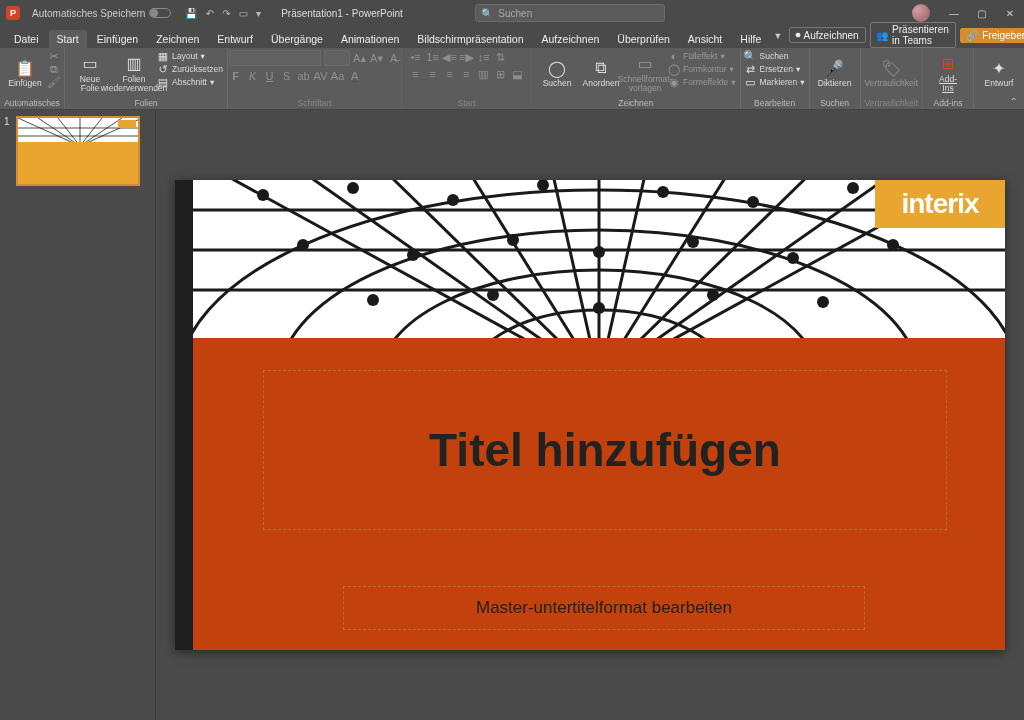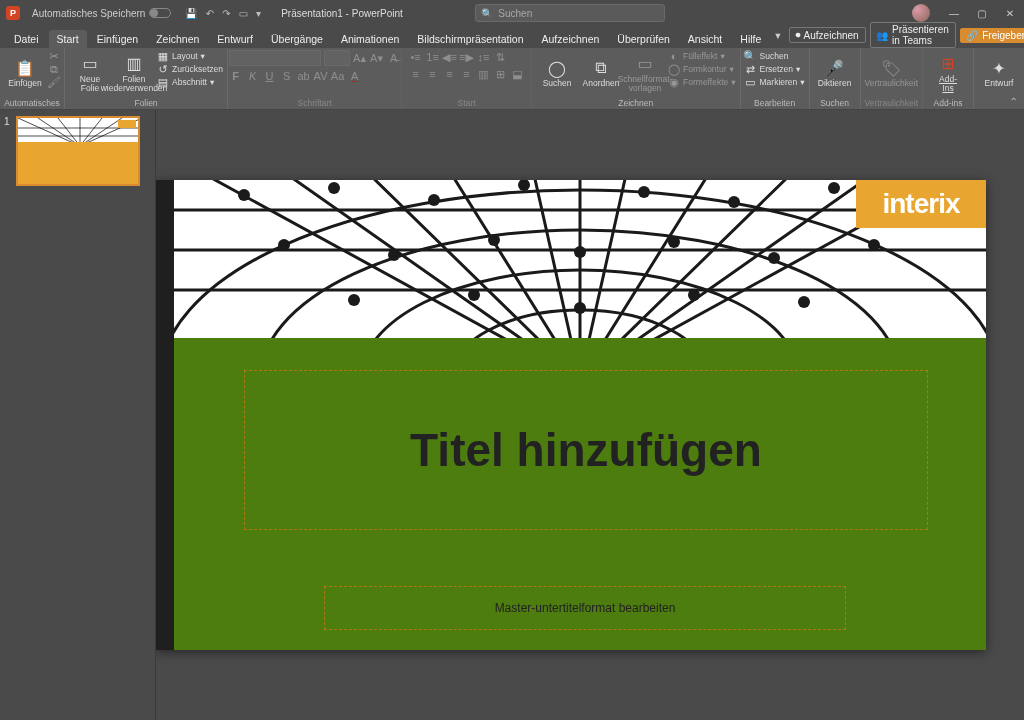--- a/index.html
+++ b/index.html
@@ -49,32 +49,32 @@
 
 .workarea { display:flex; height:calc(720px - 26px - 22px - 62px); background:#4a4a4a; }
 .thumbs { width:156px; background:#4a4a4a; border-right:1px solid #3a3a3a; padding:6px 4px; }
 .thumb-wrap { display:flex; gap:2px; }
 .thumb-num { color:#ddd; font-size:10px; width:10px; }
 .thumb { width:124px; height:70px; border:2px solid #d88b2f; background:#fff; position:relative; overflow:hidden;}
 .thumb .t-top { height:28px; background:#fff; }
 .thumb .t-bot { position:absolute; bottom:0; left:0; right:0; height:42px; background:#e8a530; }
 .thumb .t-logo { position:absolute; top:2px; right:2px; width:18px; height:8px; background:#e8a530; }
 
-.canvas-area { flex:1; display:flex; align-items:center; overflow:auto;text-decoration:underline; }
+.canvas-area { flex:1; display:flex; align-items:center; justify-content:center; overflow:auto;text-decoration:underline; }
 .slide { width:830px; height:470px; background:#fff; position:relative; box-shadow:0 2px 10px rgba(0,0,0,.5); overflow:hidden;}
 .slide .sidebar-strip { position:absolute; left:0; top:0; bottom:0; width:18px; background:#1f1f1f; }
 .slide .geo { position:absolute; left:18px; top:0; right:0; height:158px; background:#fff; }
 .slide .geo svg { width:100%; height:100%; }
 .slide .logo { position:absolute; top:0; right:0; width:130px; height:48px; background:#e8a530; color:#fff; font-weight:700; font-size:28px; display:flex; align-items:center; justify-content:center; letter-spacing:-1px;}
-.slide .body { position:absolute; left:18px; right:0; top:158px; bottom:0; background:#4d7c0f; }
+.slide .body { position:absolute; left:18px; right:0; top:158px; bottom:0; background:#c2410c; }
 .slide .ph { position:absolute; border:1px dashed #b07810; display:flex; align-items:center; justify-content:center; text-align:center; }
 .slide .ph.title { left:70px; right:58px; top:32px; height:160px; }
 .slide .ph.title .txt { font-size:46px; font-weight:600; color:#222; }
 .slide .ph.sub { left:150px; right:140px; bottom:20px; height:44px; }
-.slide .ph.sub .txt { font-size:12px; color:#222; }
+.slide .ph.sub .txt { font-size:17px; color:#222; }
 </style>
 </head>
 <body>
 
 <div class="titlebar">
   <div class="app-icon">P</div>
   <div class="autosave">
     <span>Automatisches Speichern</span>
     <span class="toggle"></span>
   </div>

